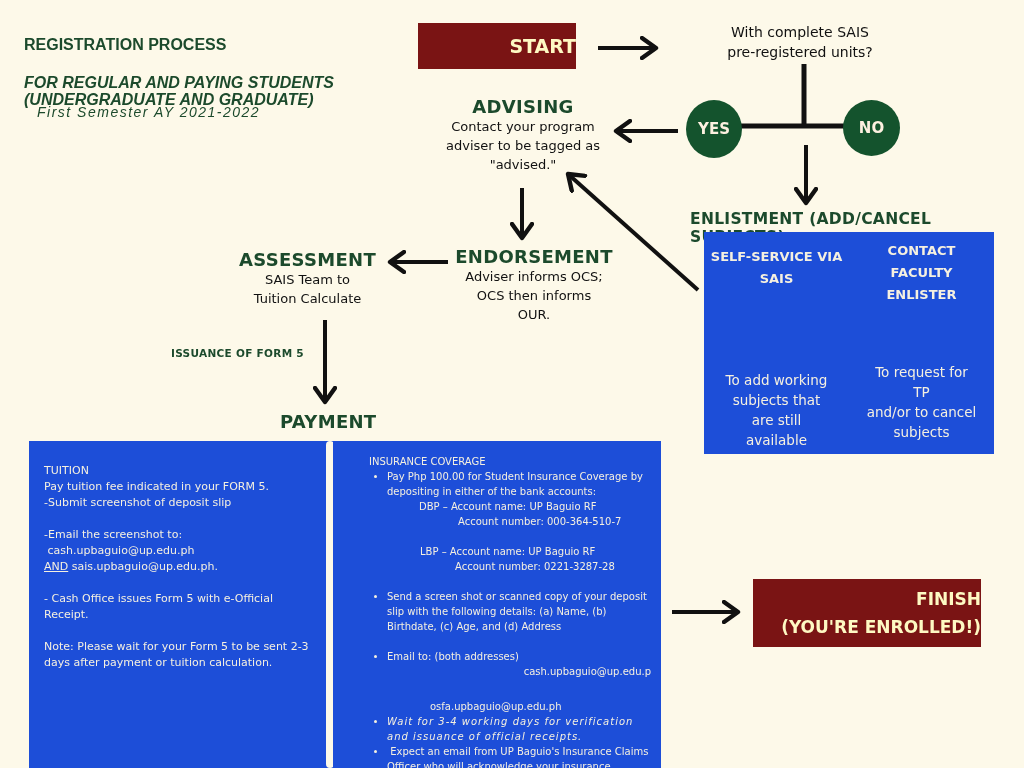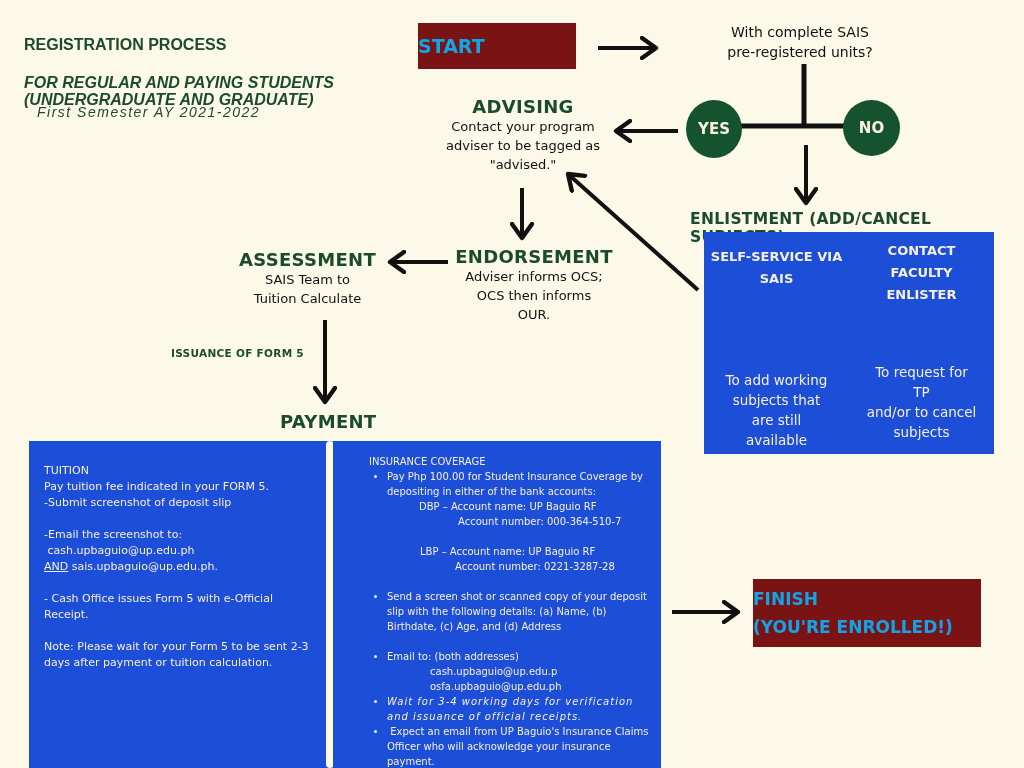--- a/index.html
+++ b/index.html
@@ -1,21 +1,21 @@
 <!DOCTYPE html>
 <html><head>
 <meta charset="utf-8">
 <style>
   html, body { margin:0; padding:0; }
   body { width:1024px; height:768px; background:#fdf9e9; position:relative; overflow:hidden; font-family:"DejaVu Sans", sans-serif; color:#111; }
   .abs { position:absolute; }
   .hdr1 { left:24px; top:36px; font-family:"Liberation Sans", sans-serif; font-weight:bold; font-size:16px; color:#1c4a2c; }
   .hdr2 { left:24px; top:74px; font-family:"Liberation Sans", sans-serif; font-weight:bold; font-style:italic; font-size:16px; color:#1c4a2c; line-height:17px; }
   .hdr3 { left:37px; top:104px; font-family:"Liberation Sans", sans-serif; font-style:italic; font-size:14px; letter-spacing:1.5px; color:#1c4a2c; }
-  .redbox { background:#7a1414; color:#0ea5e9; font-family:"DejaVu Sans", sans-serif; font-weight:bold; text-align:left; }
+  .redbox { background:#7a1414; color:#fef9c3; font-family:"DejaVu Sans", sans-serif; font-weight:bold; text-align:right; }
   .start { left:418px; top:23px; width:158px; height:46px; line-height:46px; font-size:19px; }
   .finish { left:753px; top:579px; width:228px; height:68px; font-size:17px; line-height:28px; padding-top:6px; box-sizing:border-box; }
   .circle { border-radius:50%; background:#14532d; color:#fdf0e0; font-weight:bold; font-size:15px; text-align:center; }
   .yes { left:686px; top:100px; width:56px; height:58px; line-height:58px; }
   .no { left:843px; top:100px; width:57px; height:56px; line-height:56px; }
   .question { left:700px; top:22px; width:200px; text-align:center; font-size:14px; line-height:20px; }
   .step-title { font-weight:bold; color:#1c4a2c; font-size:18px; letter-spacing:0.3px; }
   .step-desc { font-size:13px; line-height:19px; text-align:center; }
   .greenbox { background:#1d4ed8; color:#f5f0e0; }
   .enl-box { left:704px; top:232px; width:290px; height:222px; }
@@ -158,22 +158,22 @@
         <div style="padding-left:33px;">LBP – Account name: UP Baguio RF</div>
         <div style="padding-left:68px;">Account number: 0221-3287-28</div>
         <div style="height:15px;"></div>
       </li>
       <li>
         <span>Send a screen shot or scanned copy of your deposit slip with the following details:  (a) Name, (b) Birthdate, (c) Age, and (d) Address</span>
         <div style="height:15px;"></div>
       </li>
       <li>
         <span>Email to: (both addresses)</span>
-        <div style="padding-left:43px;">cash.upbaguio@up.edu.p</div>
-        <div style="padding-left:43px;">osfa.upbaguio@up.edu.ph</div>
+        <div style="padding-left:43px;text-align:right;">cash.upbaguio@up.edu.p</div>
+        <div style="padding-left:43px;margin-top:20px;">osfa.upbaguio@up.edu.ph</div>
       </li>
       <li style="font-style:italic; letter-spacing:1px;">
         <span>Wait for 3-4 working days for verification and issuance of official receipts.</span>
       </li>
       <li>
         <span style="white-space:pre-wrap;"> Expect an email from UP Baguio's Insurance Claims Officer who will acknowledge your insurance payment.</span>
       </li>
     </ul>
   </div>
 </div>

